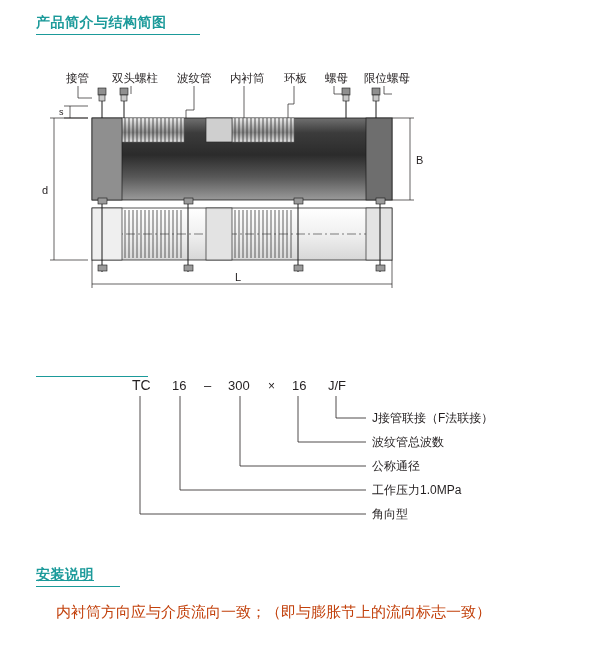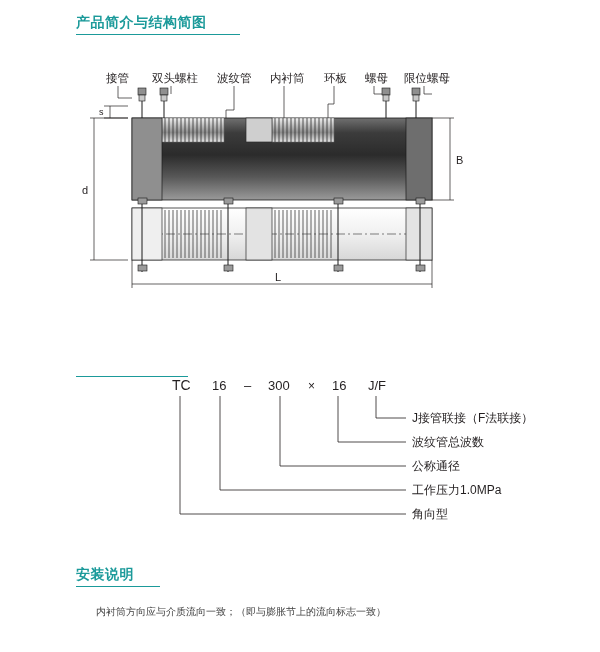--- a/index.html
+++ b/index.html
@@ -12,41 +12,40 @@
     height: 652px;
     font-family: "Liberation Sans", sans-serif;
     color: #231f20;
     position: relative;
     overflow: hidden;
   }
   .page {
     position: relative;
     width: 532px;
     height: 652px;
-    margin-left: 40px;
   }
   
   .section-title {
     position: absolute;
     font-size: 14px;
     font-weight: bold;
     color: #1b9a9a;
     letter-spacing: 0.5px;
     white-space: nowrap;
   }
   .title-underline {
     position: absolute;
     height: 1px;
     background: #1b9a9a;
   }
   #title1 { left: 36px; top: 14px; }
   #u1 { left: 36px; top: 34px; width: 164px; }
   #title2 { left: 36px; top: 356px; }
   #u2 { left: 36px; top: 376px; width: 112px; }
-  #title3 { left: 36px; top: 566px; }
+  #title3 { left: 36px; top: 566px; text-decoration: underline; }
   #u3 { left: 36px; top: 586px; width: 84px; }
 
   
   #figure1 {
     position: absolute;
     left: 36px;
     top: 60px;
     width: 528px;
     height: 230px;
     text-align: right;
@@ -59,23 +58,23 @@
     left: 36px;
     top: 372px;
     width: 528px;
     height: 160px;
   }
   #figure2 svg { display: block; }
 
   
   .note {
     position: absolute;
-    font-size: 10px;
+    font-size: 15px;
     line-height: 19px;
-    color: #404040;
+    color: #c2410c;
     white-space: nowrap;
   }
   #note1 { left: 56px; top: 602px; }
   #note2 { left: 56px; top: 621px; }
 
   text {
     font-family: "Liberation Sans", sans-serif;
     fill: #231f20;
   }
 </style>

